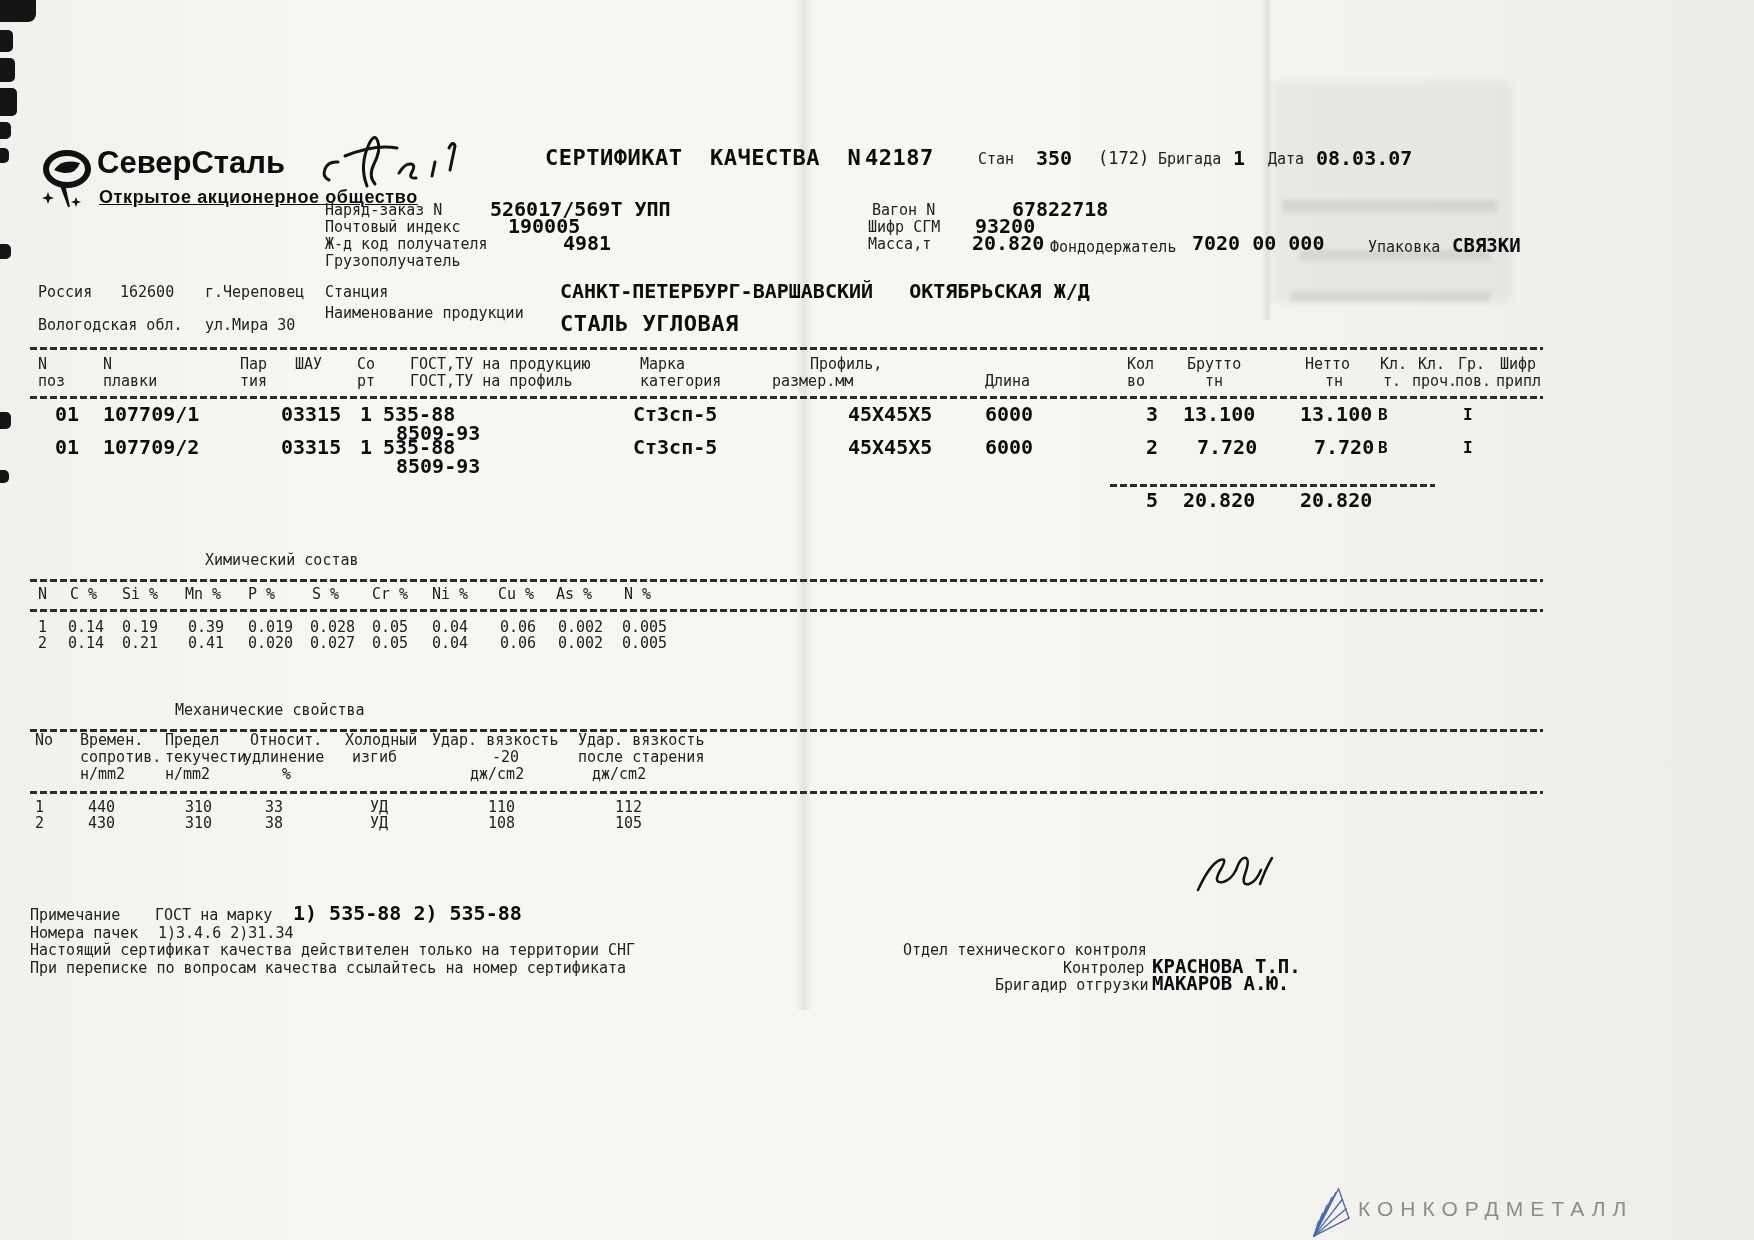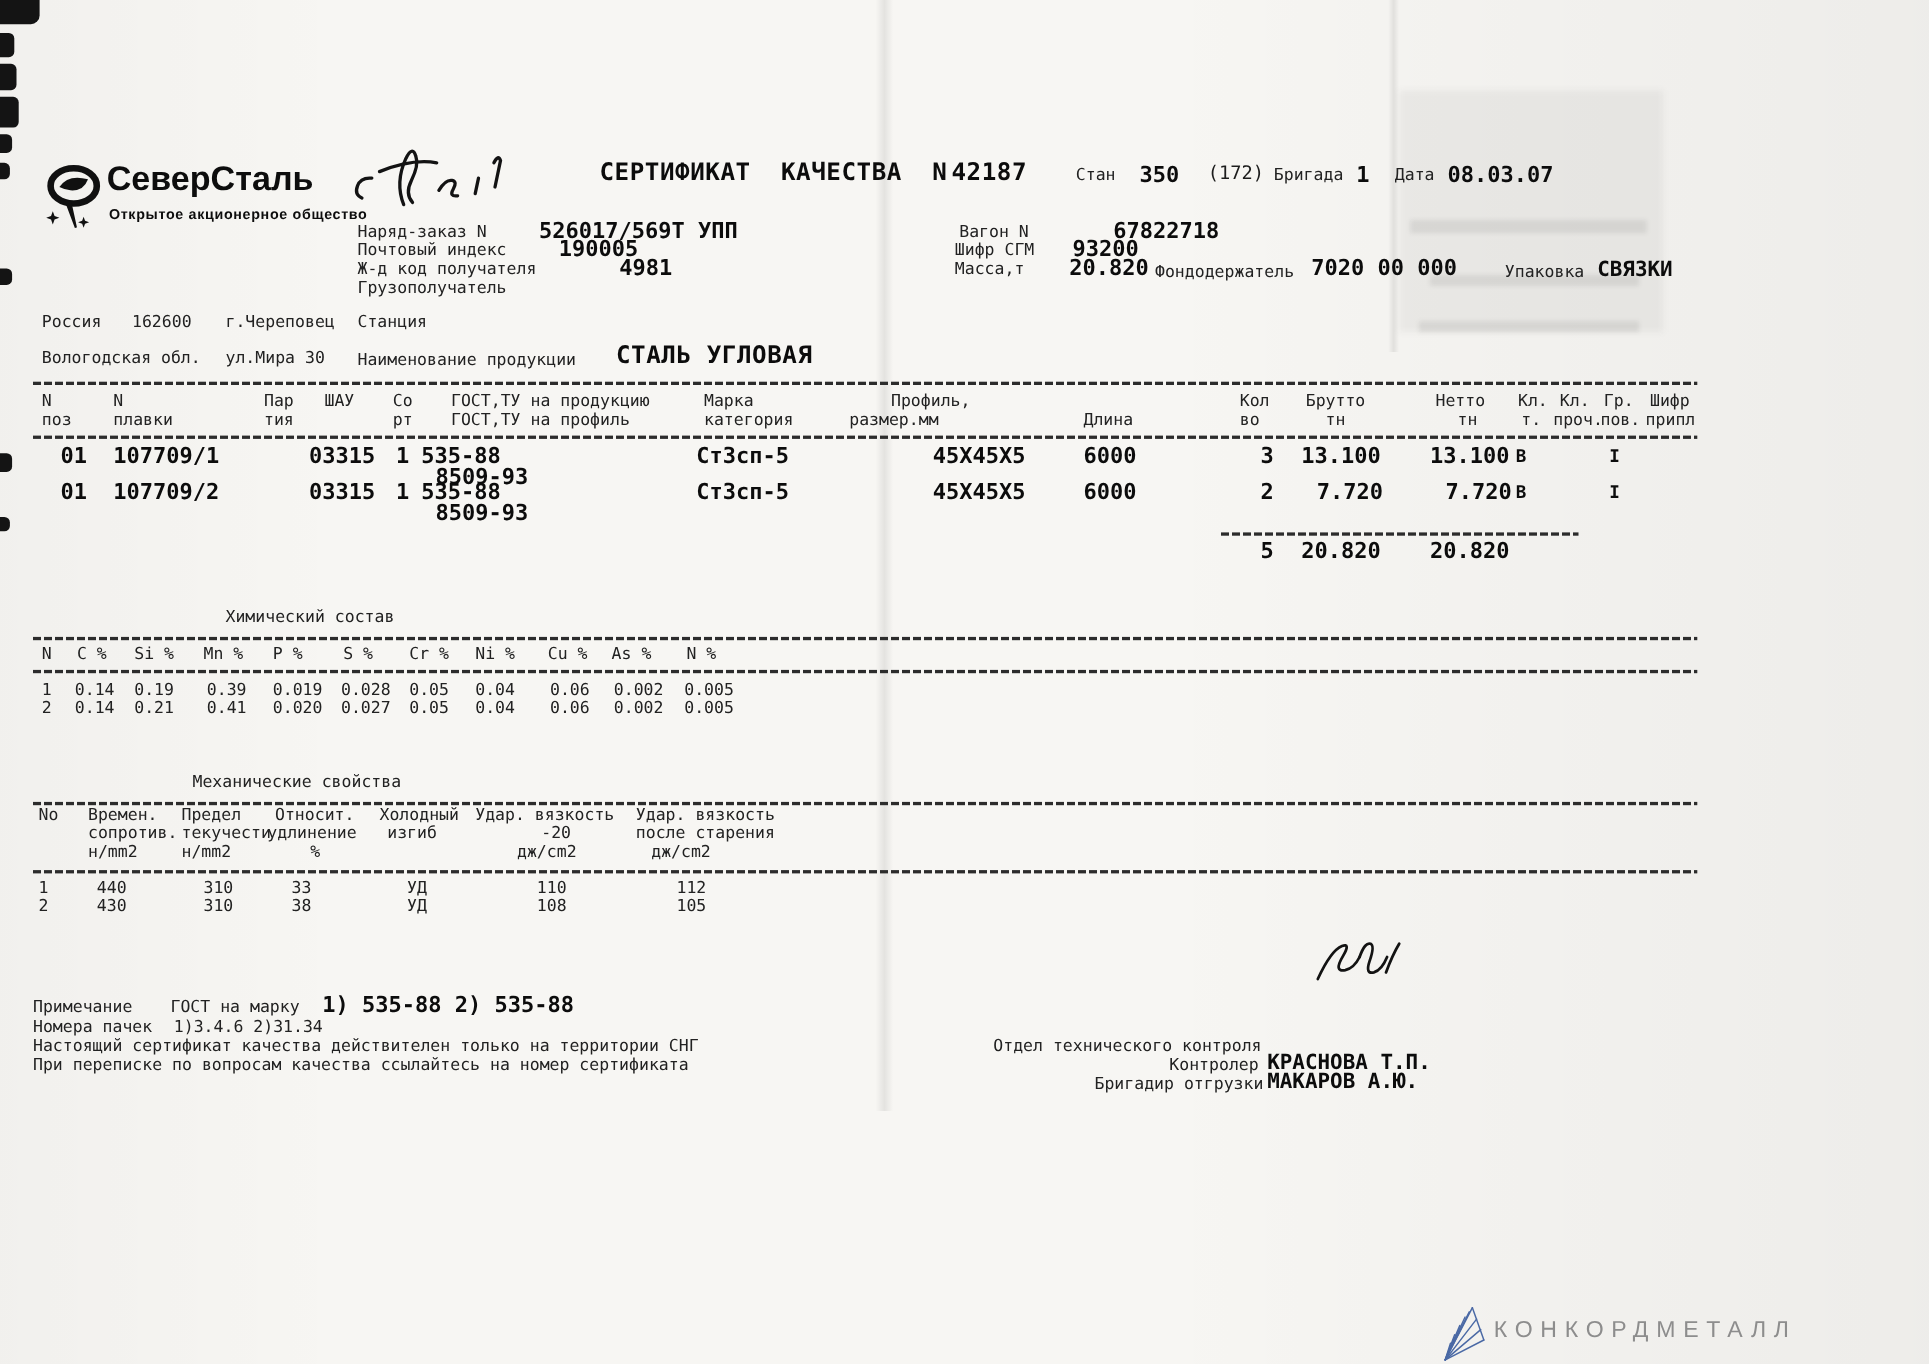--- a/index.html
+++ b/index.html
@@ -45,21 +45,21 @@
   <div class="ghostbar" style="left:1290px;top:292px;width:200px;height:10px;"></div>
 
   <svg style="left:40px;top:150px;" width="52" height="60" viewBox="0 0 52 60">
     <ellipse cx="27" cy="19" rx="21" ry="16" fill="none" stroke="#101010" stroke-width="6"></ellipse>
     <path d="M14 20 Q22 8 40 13 Q36 24 24 23 Q18 22 14 20 Z" fill="#101010"></path>
     <path d="M20 33 L29 57 L24 34 Z" fill="#101010" stroke="#101010" stroke-width="2"></path>
     <path d="M8 42 L9.6 46.4 L14 48 L9.6 49.6 L8 54 L6.4 49.6 L2 48 L6.4 46.4 Z" fill="#101010"></path>
     <path d="M36 47 L37.3 50.7 L41 52 L37.3 53.3 L36 57 L34.7 53.3 L31 52 L34.7 50.7 Z" fill="#101010"></path>
   </svg>
   <div class="brand" style="left:97px;top:145px;font-size:31px;">СеверСталь</div>
-  <div class="brand" style="left:99px;top:187px;font-size:13px;letter-spacing:.6px;">Открытое акционерное общество</div>
+  <div class="brand" style="left:99px;top:187px;font-size:18px;letter-spacing:.6px;text-decoration:underline;">Открытое акционерное общество</div>
 
   <svg style="left:315px;top:126px;" width="160" height="78" viewBox="0 0 160 78">
     <g fill="none" stroke="#131313" stroke-width="3" stroke-linecap="round">
       <path d="M14 54 q-7 -3 -4 -11 q3 -8 13 -7"></path>
       <path d="M52 60 q-8 -20 2 -42 q6 -12 9 -2 q3 8 -4 22 q-6 12 1 20"></path>
       <path d="M30 30 q30 -12 52 -8"></path>
       <path d="M84 47 q6 -10 12 -9 q5 1 1 8 q-4 7 4 6"></path>
       <path d="M120 36 l-3 14"></path>
       <path d="M134 22 q4 -8 6 -2 l-5 24"></path>
     </g>
@@ -91,23 +91,24 @@
   <span class="t b20" style="left:972px;top:233px;">20.820</span>
   <span class="t s15" style="left:1050px;top:240px;">Фондодержатель</span>
   <span class="t b20" style="left:1192px;top:233px;">7020 00 000</span>
   <span class="t s15" style="left:1368px;top:240px;">Упаковка</span>
   <span class="t b19" style="left:1452px;top:236px;">СВЯЗКИ</span>
 
   <span class="t s15" style="left:38px;top:285px;">Россия</span>
   <span class="t s15" style="left:120px;top:285px;">162600</span>
   <span class="t s15" style="left:205px;top:285px;">г.Череповец</span>
   <span class="t s15" style="left:325px;top:285px;">Станция</span>
+  <span class="t b20" style="left:560px;top:281px;">САНКТ-ПЕТЕРБУРГ-ВАРШАВСКИЙ   ОКТЯБРЬСКАЯ Ж/Д</span>
   <span class="t s15" style="left:38px;top:318px;">Вологодская обл.</span>
   <span class="t s15" style="left:205px;top:318px;">ул.Мира 30</span>
-  <span class="t s15" style="left:325px;top:320px;">Наименование продукции</span>
+  <span class="t s15" style="left:325px;top:306px;">Наименование продукции</span>
   <span class="t b22" style="left:560px;top:312px;">СТАЛЬ УГЛОВАЯ</span>
 
   <div class="dash" style="left:30px;top:347px;width:1513px;"></div>
   <div class="dash" style="left:30px;top:396px;width:1513px;"></div>
   <div class="dash" style="left:1110px;top:484px;width:325px;"></div>
   <div class="dash" style="left:30px;top:579px;width:1513px;"></div>
   <div class="dash" style="left:30px;top:609px;width:1513px;"></div>
   <div class="dash" style="left:30px;top:729px;width:1513px;"></div>
   <div class="dash" style="left:30px;top:791px;width:1513px;"></div>
 

